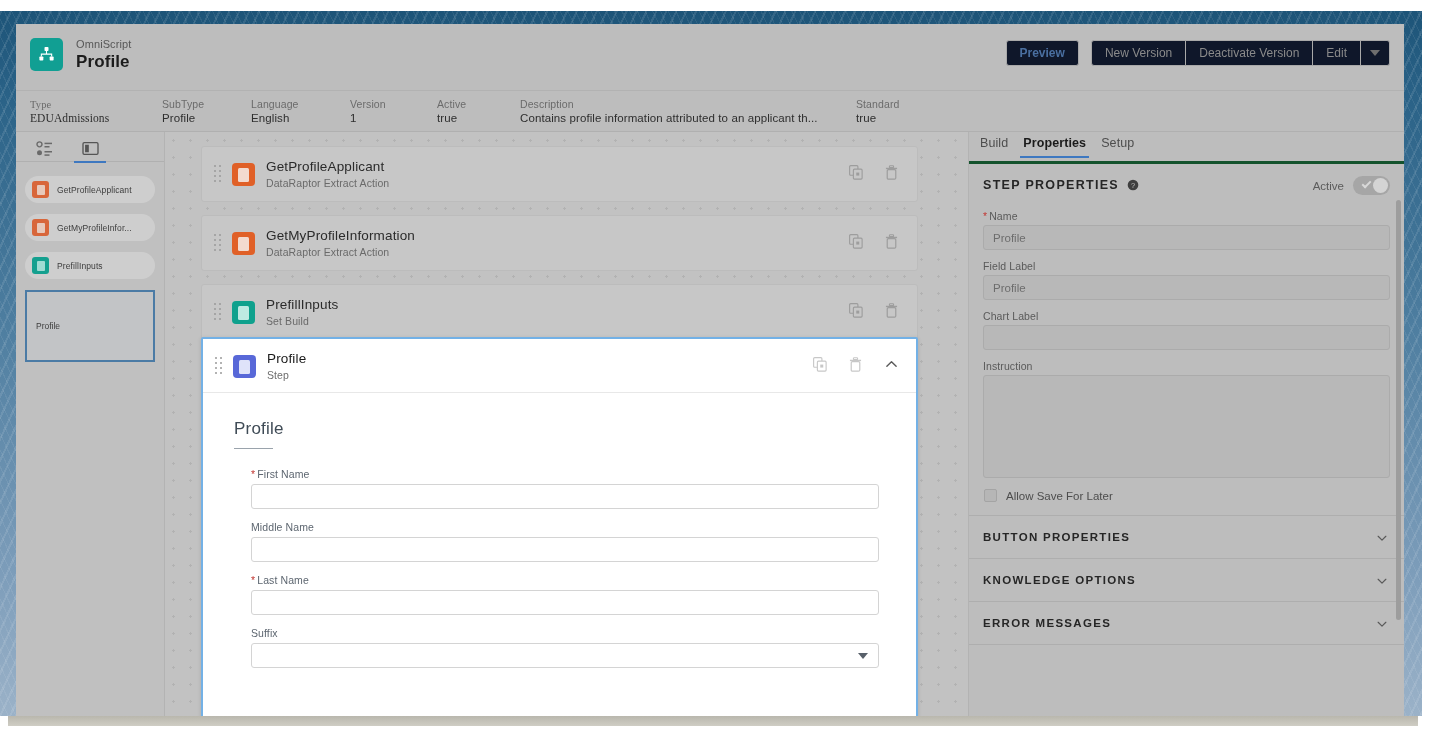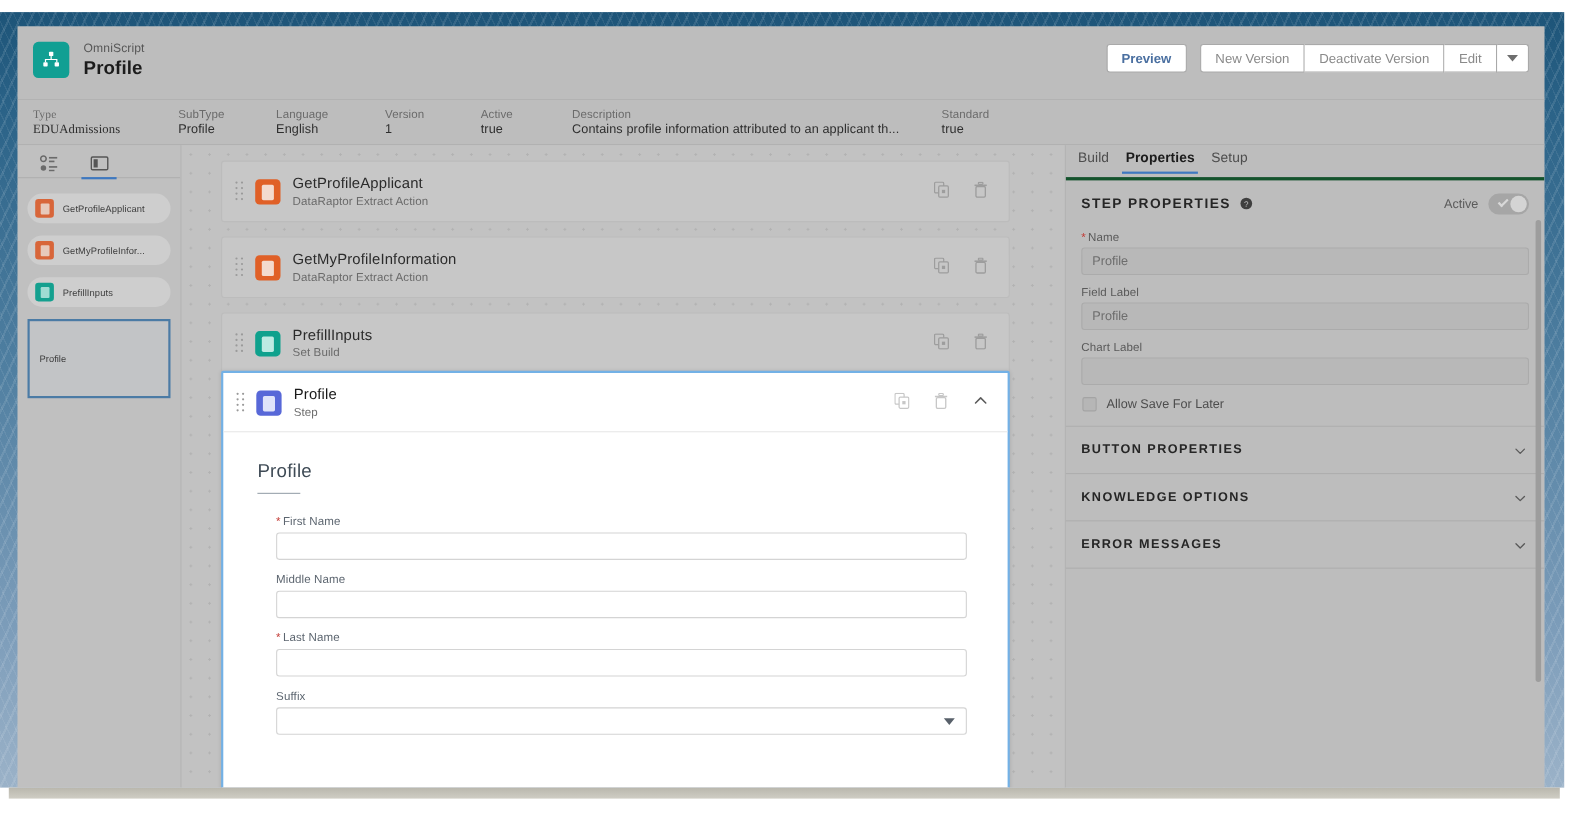--- a/index.html
+++ b/index.html
@@ -44,21 +44,21 @@
     width: 33px; height: 33px; border-radius: 5px; background: #119f93;
     display: flex; align-items: center; justify-content: center;
   }
   .hdr-titles { position: absolute; left: 60px; top: 13px; }
   .hdr-sub { font-size: 11px; color: #575757; letter-spacing: .1px; line-height: 14px; }
   .hdr-title { font-size: 17px; font-weight: bold; color: #1c1c1c; line-height: 21px; letter-spacing: .1px; }
 
   .hdr-actions { position: absolute; right: 14px; top: 16px; display: flex; align-items: stretch; height: 26px; }
   .btn {
     height: 26px; padding: 0 13px; display: flex; align-items: center; justify-content: center;
-    font-size: 12px; background: #ffffff; border: 1px solid #a9a9a9;
+    font-size: 12px; background: #0f172a; border: 1px solid #a9a9a9;
     color: #8a8a8a; white-space: nowrap; border-radius: 3px;
   }
   .btn.primary-text { color: #4a6fa0; font-weight: bold; }
   .btn-group { display: flex; }
   .btn-group .btn { border-radius: 0; border-left-width: 0; }
   .btn-group .btn:first-child { border-radius: 3px 0 0 3px; border-left-width: 1px; }
   .btn-group .btn:last-child { border-radius: 0 3px 3px 0; }
   .btn.caret { padding: 0 9px; }
   .caret-glyph { width: 0; height: 0; border-left: 5px solid transparent; border-right: 5px solid transparent; border-top: 6px solid #6e6e6e; }
 
@@ -520,20 +520,24 @@
             <div class="rp-input">
                 <span>Profile</span>
               </div>
           </div>
           <div class="rp-fld">
             <div class="rp-lbl">Chart Label</div>
             <div class="rp-input">
                 <span></span>
               </div>
           </div>
+          <div class="rp-fld">
+            <div class="rp-lbl">Instruction</div>
+            <div class="rp-textarea"></div>
+          </div>
           <div class="rp-check">
             <span class="box"></span>
             <span>Allow Save For Later</span>
           </div>
         </div>
 
         <div class="rp-accordion">
           <div class="rp-acc-row">
             <span class="rp-acc-title">BUTTON PROPERTIES</span>
             <span class="rp-acc-chev">

